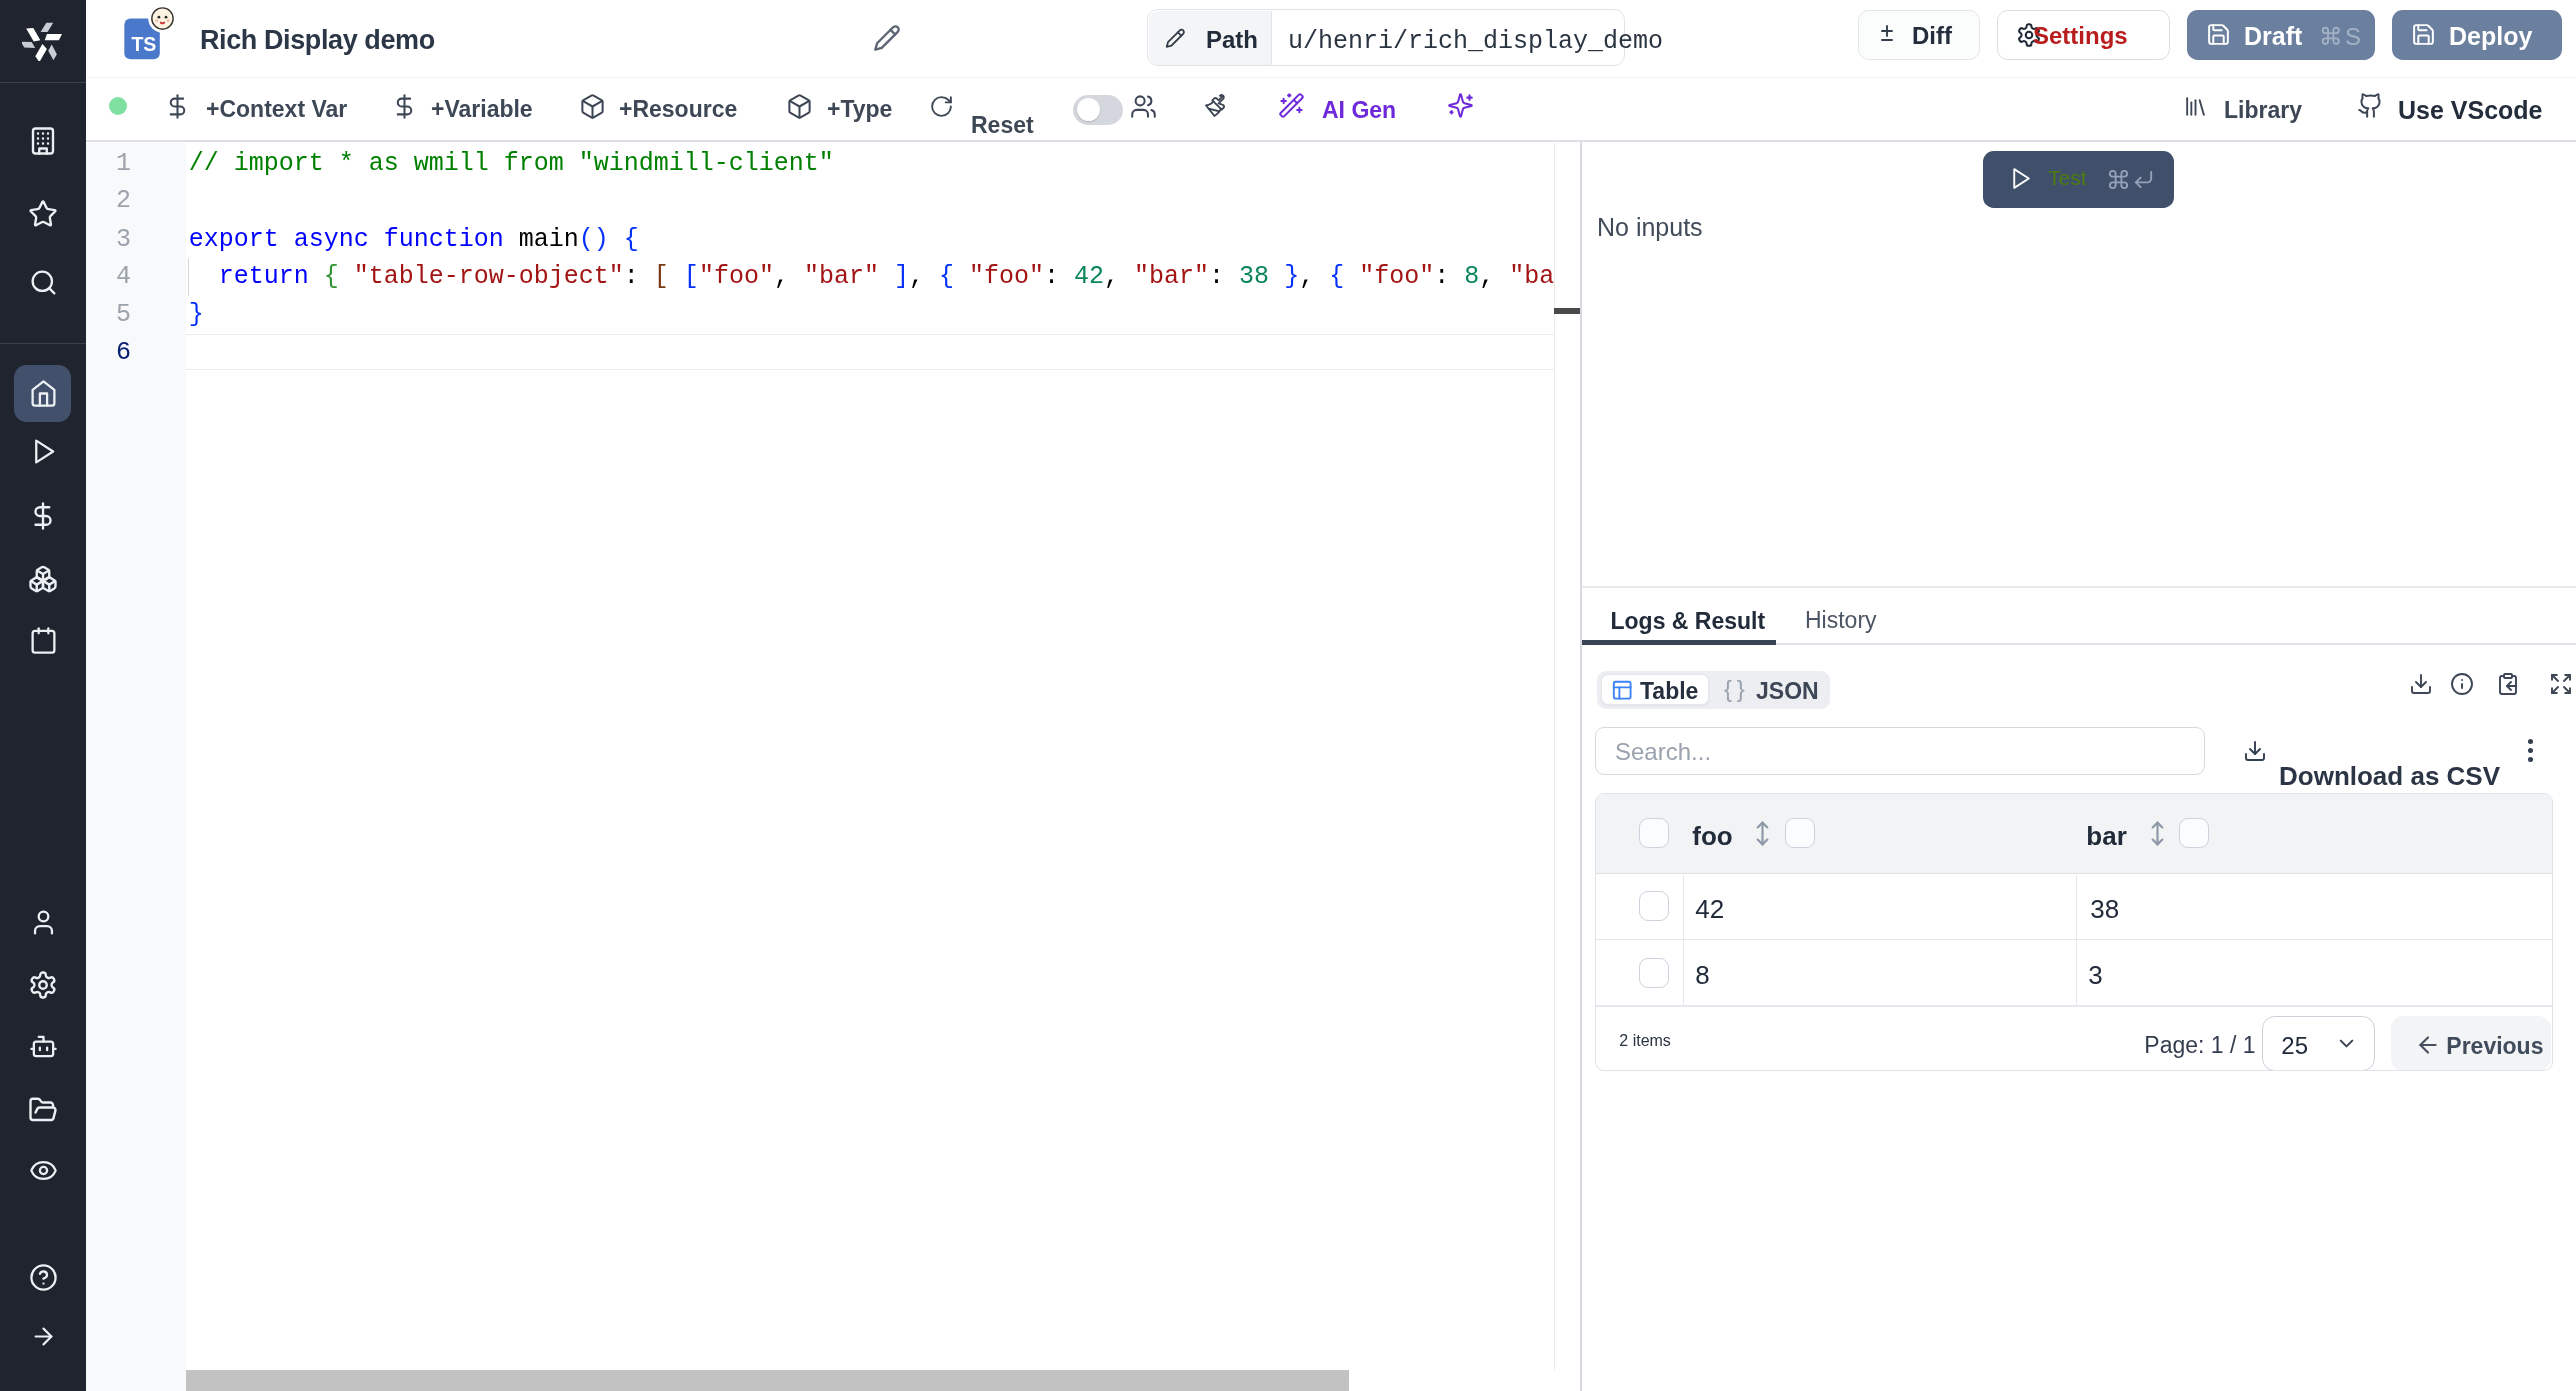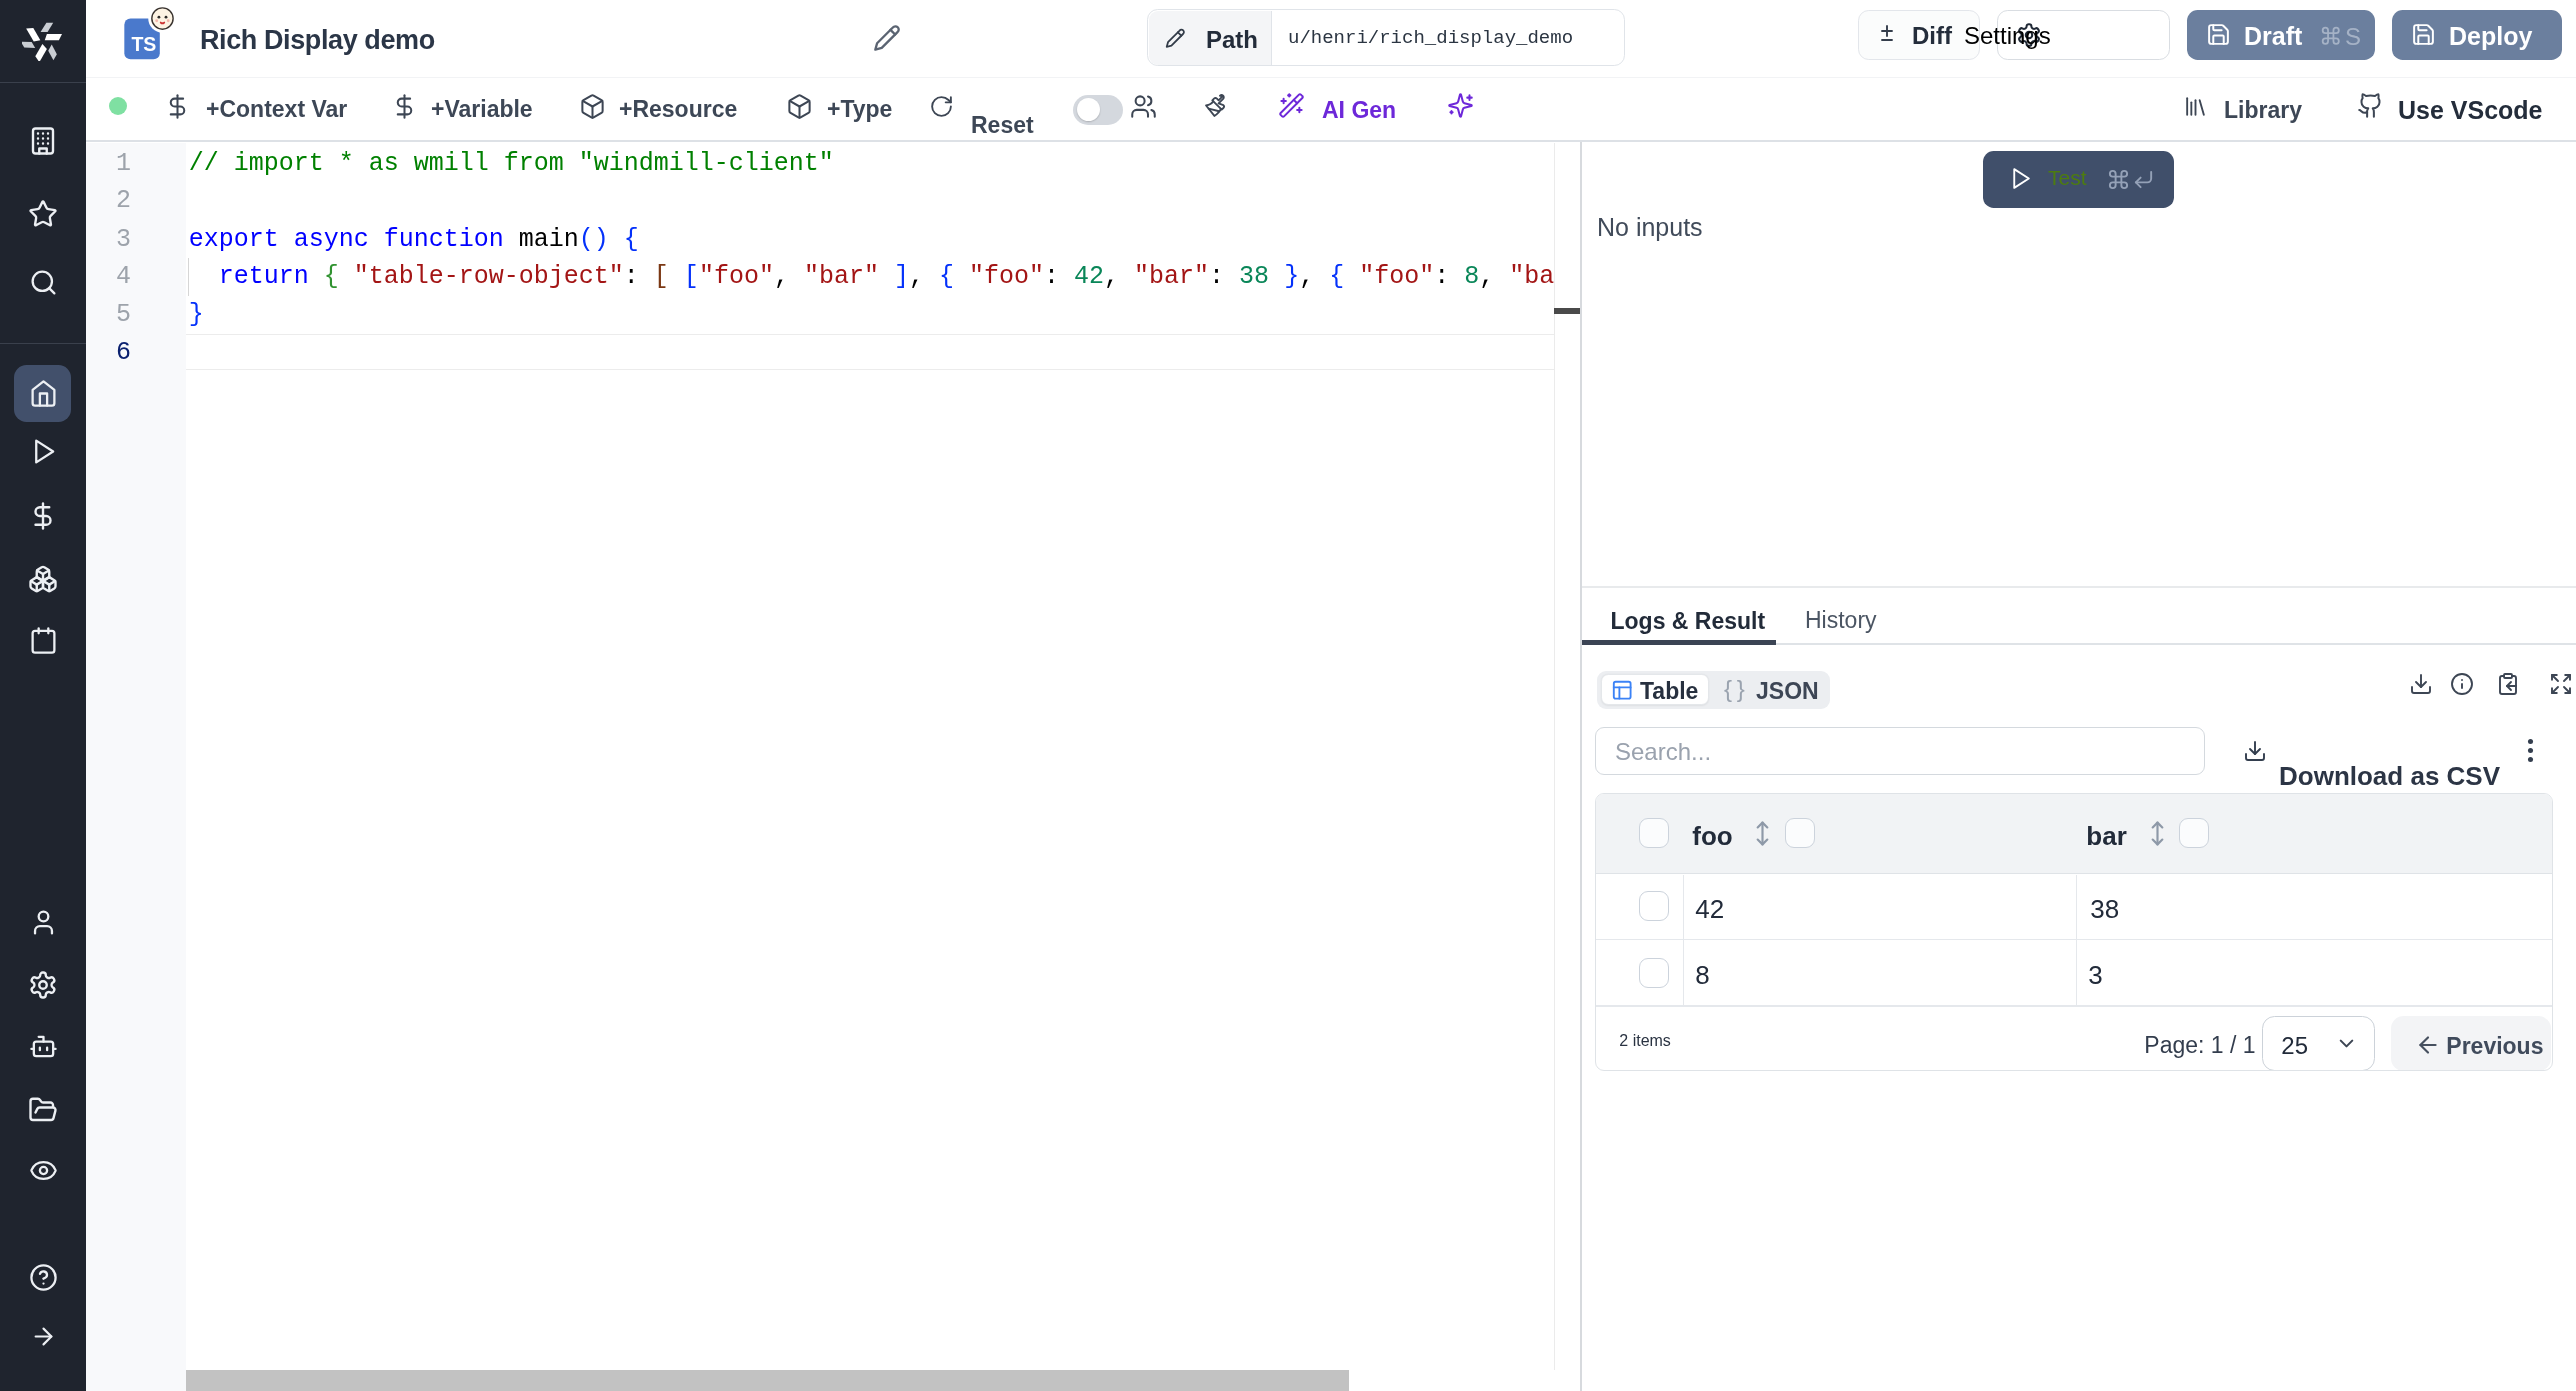--- a/index.html
+++ b/index.html
@@ -129,36 +129,36 @@
       <path d="m15 5 4 4"></path>
     </svg>
 
   <div class="a" style="left:1061px;top:9px;width:478px;height:57px;border:1.8px solid #e0e4e9;border-radius:10.7px;box-sizing:border-box;background:#fff"></div>
   <div class="a" style="left:1063px;top:10.7px;width:123px;height:54px;border-radius:9px 0 0 9px;background:#f4f5f7;border-right:1.8px solid #e0e4e9;box-sizing:border-box"></div>
   <svg class="ic" style="left:1079px;top:28px;stroke:#333c49;stroke-width:2.1" width="20.6" height="20.6" viewBox="0 0 24 24">
       <path d="M17 3a2.85 2.83 0 1 1 4 4L7.5 20.5 2 22l1.5-5.5Z"></path>
       <path d="m15 5 4 4"></path>
     </svg>
   <div class="a" style="left:1120px;top:26px;font-size:24px;font-weight:bold;color:#232c3a">Path</div>
-  <div class="a mono" style="left:1202px;top:27px;font-size:19px;color:#2b3542">u/henri/rich_display_demo</div>
+  <div class="a mono" style="left:1202px;top:27px;font-size:25px;color:#2b3542">u/henri/rich_display_demo</div>
 
   <div class="a" style="left:1772px;top:9.8px;width:122px;height:50px;border:1.8px solid #e3e6eb;border-radius:10.7px;box-sizing:border-box;background:#fbfcfc"></div>
   <svg class="ic" style="left:1789px;top:23px;stroke:#343d4b;stroke-width:1.9" width="24" height="24" viewBox="0 0 24 24">
       <path d="M12 3v10"></path>
       <path d="M7 8h10"></path>
       <path d="M7 17h10"></path>
     </svg>
   <div class="a" style="left:1826px;top:22.4px;font-size:24px;font-weight:600;color:#242d3b">Diff</div>
 
   <div class="a" style="left:1911px;top:9.8px;width:173px;height:50px;border:1.8px solid #d9dde2;border-radius:10.7px;box-sizing:border-box;background:#fff"></div>
   <svg class="ic" style="left:1930px;top:22.4px;stroke:#1f2835;stroke-width:1.9" width="26" height="26" viewBox="0 0 24 24">
       <path d="M12.22 2h-.44a2 2 0 0 0-2 2v.18a2 2 0 0 1-1 1.73l-.43.25a2 2 0 0 1-2 0l-.15-.08a2 2 0 0 0-2.73.73l-.22.38a2 2 0 0 0 .73 2.73l.15.1a2 2 0 0 1 1 1.72v.51a2 2 0 0 1-1 1.74l-.15.09a2 2 0 0 0-.73 2.73l.22.38a2 2 0 0 0 2.73.73l.15-.08a2 2 0 0 1 2 0l.43.25a2 2 0 0 1 1 1.73V20a2 2 0 0 0 2 2h.44a2 2 0 0 0 2-2v-.18a2 2 0 0 1 1-1.73l.43-.25a2 2 0 0 1 2 0l.15.08a2 2 0 0 0 2.73-.73l.22-.39a2 2 0 0 0-.73-2.73l-.15-.08a2 2 0 0 1-1-1.74v-.5a2 2 0 0 1 1-1.74l.15-.09a2 2 0 0 0 .73-2.73l-.22-.38a2 2 0 0 0-2.73-.73l-.15.08a2 2 0 0 1-2 0l-.43-.25a2 2 0 0 1-1-1.73V4a2 2 0 0 0-2-2z"></path>
       <circle cx="12" cy="12" r="3"></circle>
     </svg>
-  <div class="a" style="left:1878px;top:22.4px;font-size:24px;font-weight:normal;color:#000000">Settings</div>
+  <div class="a" style="left:1947px;top:22.4px;font-size:24px;font-weight:bold;color:#b91c1c">Settings</div>
 
   <div class="a" style="left:2101px;top:9.8px;width:188px;height:50px;border-radius:10.7px;background:#6b7f9e"></div>
   <svg class="ic" style="left:2120px;top:22.4px;stroke:#fff;stroke-width:1.9" width="25" height="25" viewBox="0 0 24 24">
       <path d="M15.2 3a2 2 0 0 1 1.4.6l3.8 3.8a2 2 0 0 1 .6 1.4V19a2 2 0 0 1-2 2H5a2 2 0 0 1-2-2V5a2 2 0 0 1 2-2z"></path>
       <path d="M17 21v-7a1 1 0 0 0-1-1H8a1 1 0 0 0-1 1v7"></path>
       <path d="M7 3v4a1 1 0 0 0 1 1h7"></path>
     </svg>
   <div class="a" style="left:2158px;top:22.4px;font-size:25px;font-weight:bold;color:#fff">Draft</div>
   <svg class="ic" style="left:2234px;top:25px;stroke:#a5b2c6;stroke-width:2" width="21.5" height="21.5" viewBox="0 0 24 24">
       <path d="M15 6v12a3 3 0 1 0 3-3H6a3 3 0 1 0 3 3V6a3 3 0 1 0-3 3h12a3 3 0 1 0-3-3"></path>

